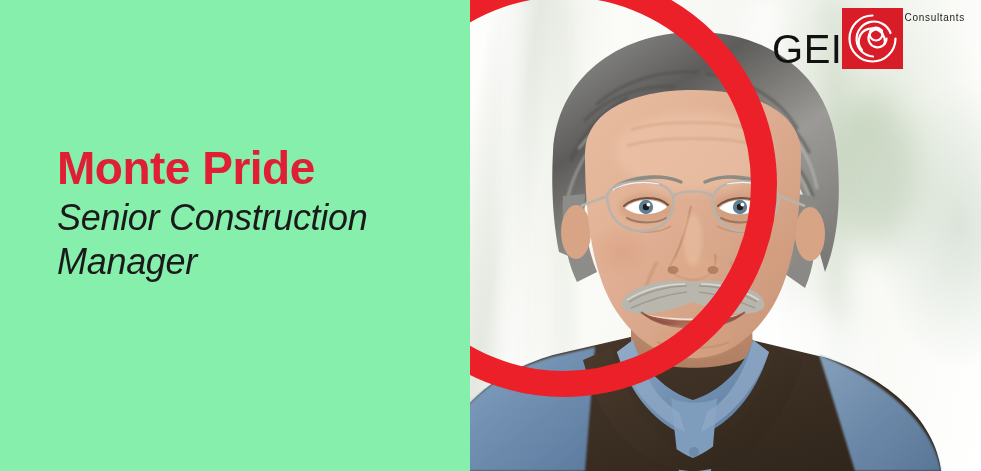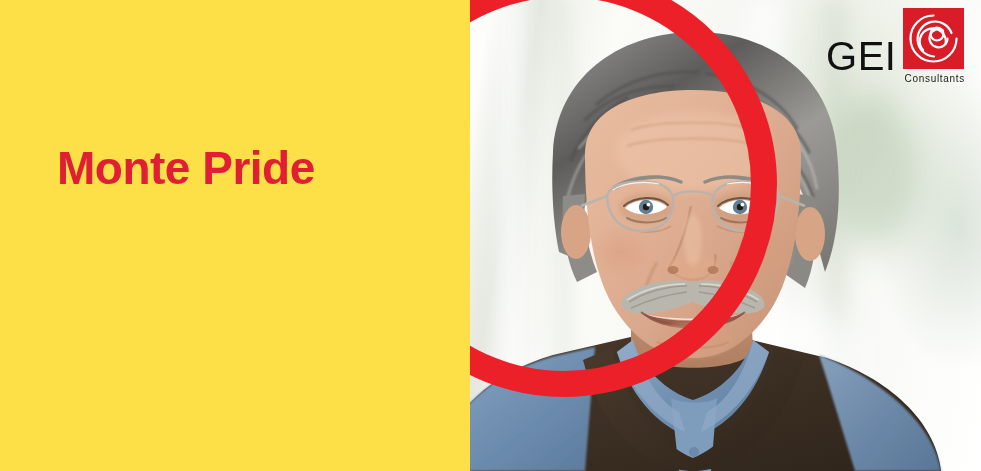--- a/index.html
+++ b/index.html
@@ -19,21 +19,21 @@
     background: #ffffff;
   }
 
   
   .text-panel {
     position: absolute;
     left: 0;
     top: 0;
     width: 470px;
     height: 471px;
-    background: #fde047;
+    background: #86efac;
     z-index: 6;
   }
 
   .name {
     position: absolute;
     left: 57px;
     top: 144px;
     font-size: 46px;
     font-weight: bold;
     letter-spacing: -0.5px;
@@ -148,23 +148,22 @@
     font-family: "Liberation Sans", sans-serif;
     font-size: 40px;
     font-weight: normal;
     letter-spacing: 0.5px;
     color: #111111;
     line-height: 1;
     margin-top: 20px;
   }
   .logo-right {
     display: flex;
-    flex-direction: column;
+    flex-direction: row;
     align-items: flex-start;
-    margin-left: 7px;
   }
   .logo-mark {
     width: 61px;
     height: 61px;
     background: #d91d28;
     position: relative;
   }
   .logo-sub {
     font-size: 10px;
     letter-spacing: 0.7px;
@@ -388,20 +387,21 @@
       </g>
     </svg>
   </div>
 
   <svg class="red-ring" viewBox="0 0 200 470" xmlns="http://www.w3.org/2000/svg">
     <circle cx="152" cy="238" r="200" fill="none" stroke="#ec2028" stroke-width="26"></circle>
   </svg>
 
   <div class="text-panel">
     <div class="name">Monte Pride</div>
+    <div class="title">Senior Construction Manager</div>
   </div>
 
   <div class="logo">
     <div class="logo-word">GEI</div>
     <div class="logo-right">
       <div class="logo-mark">
         <svg viewBox="0 0 61 61" width="61" height="61" xmlns="http://www.w3.org/2000/svg">
           <g fill="none" stroke="#ffffff" stroke-width="2.2" stroke-linecap="round">
             <path d="M 30.5 7.5 A 23 23 0 1 0 53.5 30.5"></path>
             <path d="M 48.5 25 A 17.5 17.5 0 1 0 31 48.5"></path>

